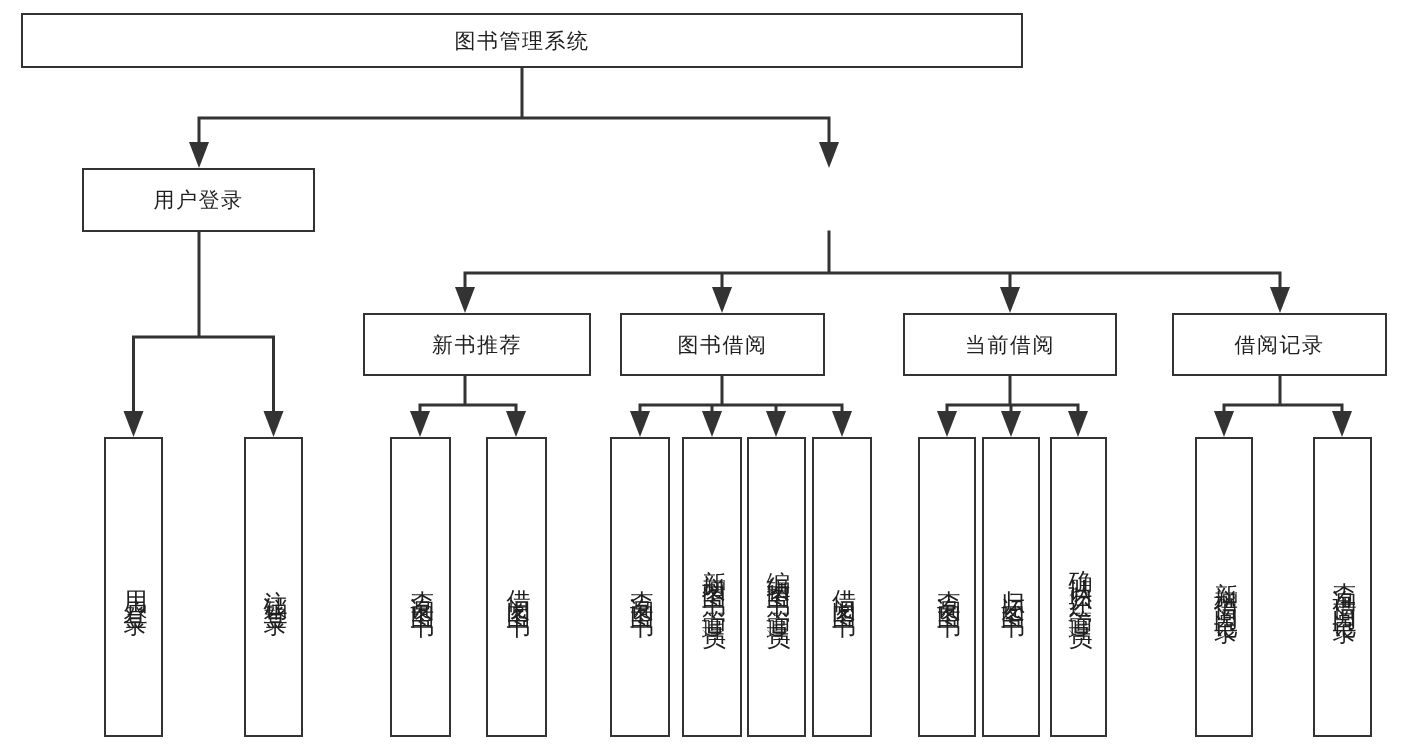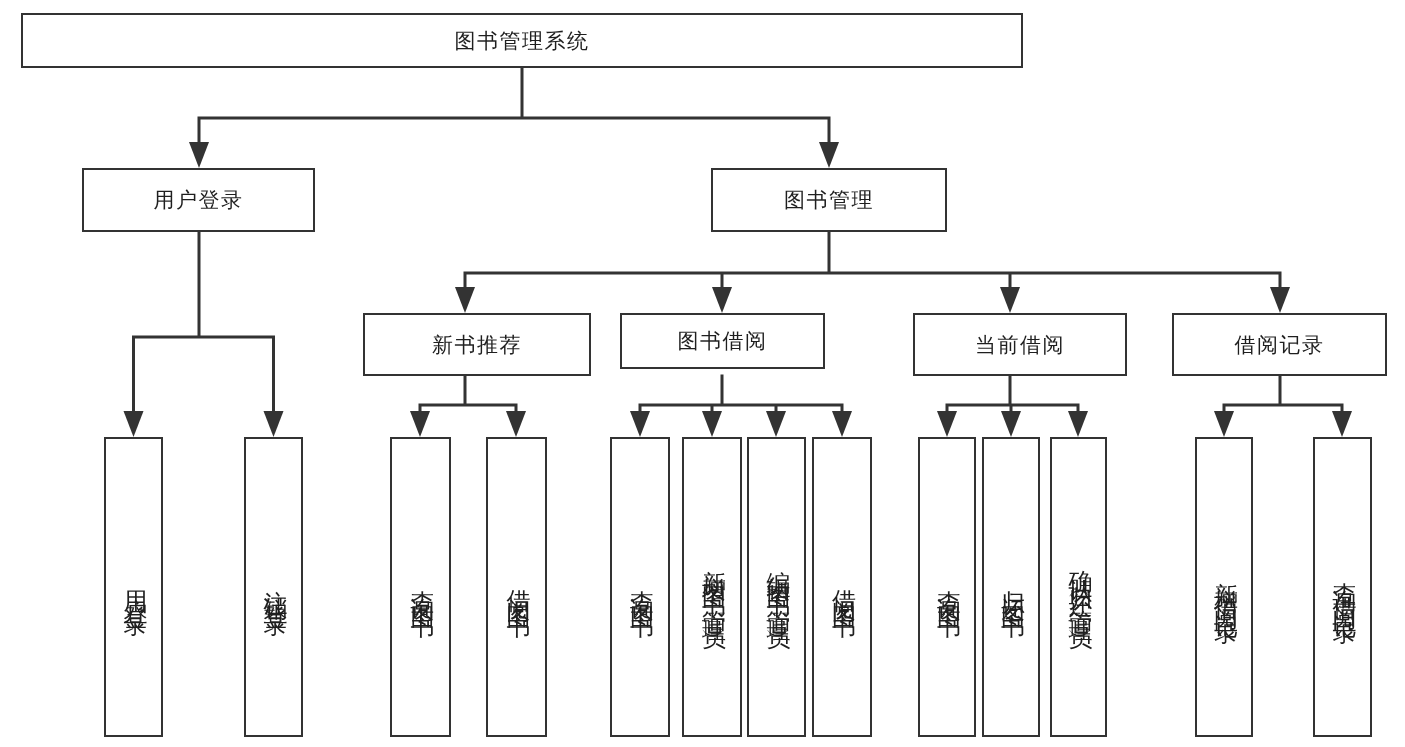--- a/index.html
+++ b/index.html
@@ -34,22 +34,22 @@
     text-orientation:mixed;
     font-size:24px;line-height:1;
     letter-spacing:8px;
     color:var(--text);
   }
   
   .n-root{left:21px;top:13px;width:1002px;height:55px;}
   .n-user{left:82px;top:168px;width:233px;height:64px;}
   .n-mgmt{left:711px;top:168px;width:236px;height:64px;}
   .n-newbook{left:363px;top:313px;width:228px;height:63px;}
-  .n-borrow{left:620px;top:313px;width:205px;height:56px;}
-  .n-current{left:903px;top:313px;width:214px;height:63px;margin-left:10px;}
+  .n-borrow{left:620px;top:313px;width:205px;height:63px;}
+  .n-current{left:903px;top:313px;width:214px;height:63px;}
   .n-records{left:1172px;top:313px;width:215px;height:63px;}
   .n-l1{left:104px;width:59px;}
   .n-l2{left:244px;width:59px;}
   .n-l3{left:390px;width:61px;}
   .n-l4{left:486px;width:61px;}
   .n-l5{left:610px;width:60px;}
   .n-l6{left:682px;width:60px;}
   .n-l7{left:747px;width:59px;}
   .n-l8{left:812px;width:60px;}
   .n-l9{left:918px;width:58px;}
@@ -101,23 +101,20 @@
     </g>
   </svg>
 
   <div class="box h n-root">
     <span class="lbl">图书管理系统</span>
   </div>
 
   <div class="box h n-user">
     <span class="lbl">用户登录</span>
   </div>
-  <div class="box h n-mgmt">
-    <span class="lbl">图书管理</span>
-  </div>
 
   <div class="box h n-newbook">
     <span class="lbl">新书推荐</span>
   </div>
   <div class="box h n-borrow">
     <span class="lbl">图书借阅</span>
   </div>
   <div class="box h n-current">
     <span class="lbl">当前借阅</span>
   </div>

